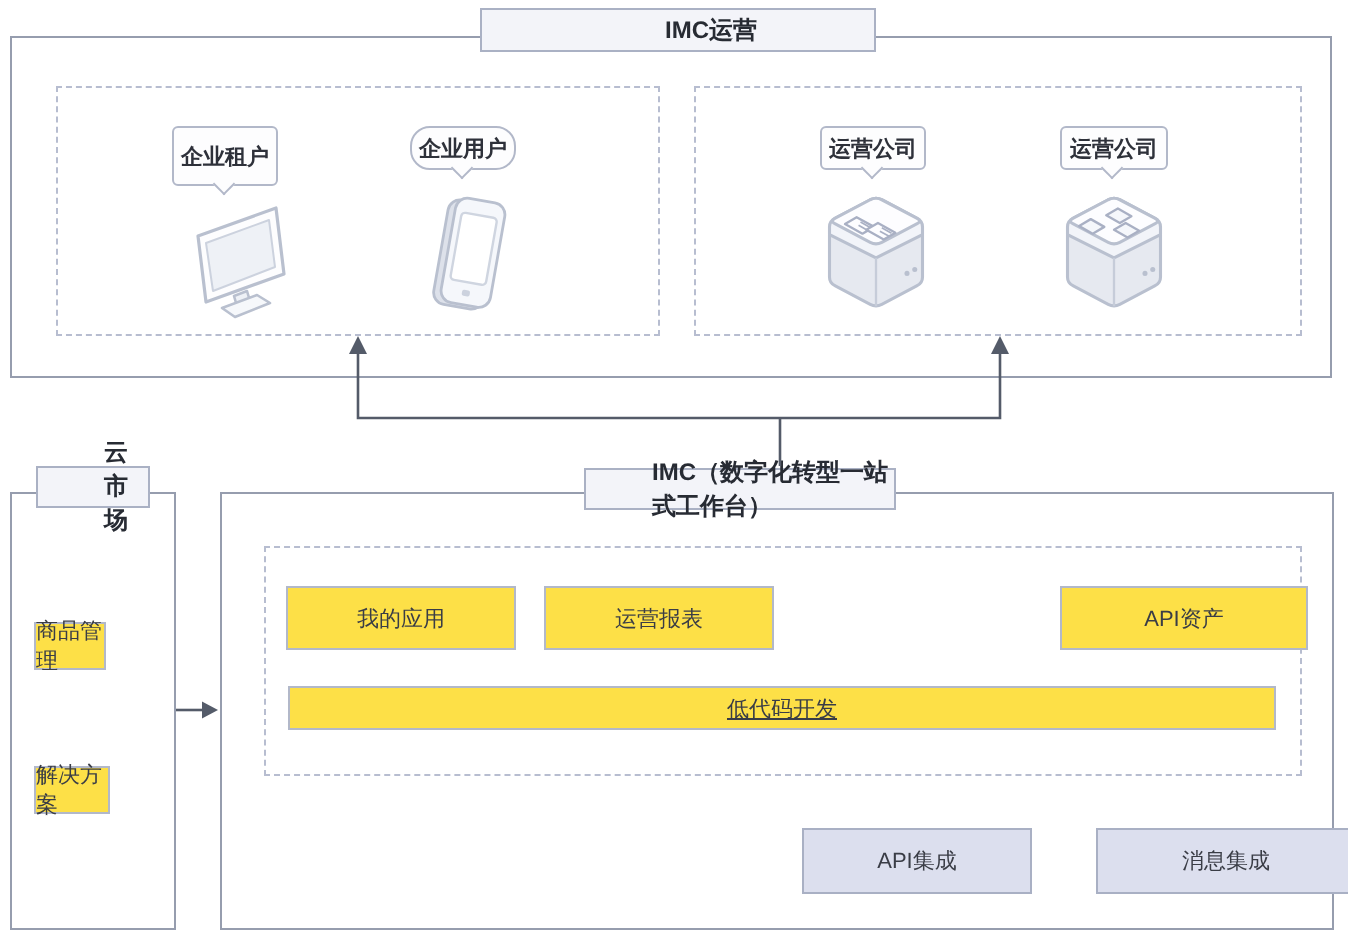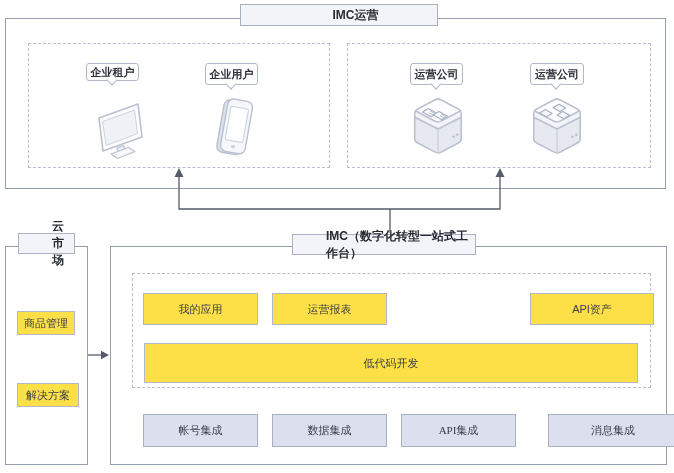--- a/index.html
+++ b/index.html
@@ -40,22 +40,22 @@
 
 <div id="canvas">
 
   <div class="abs region" style="left:5px;top:18px;width:661px;height:171px;"></div>
 
   <div class="abs titlebox" style="left:240px;top:4px;width:198px;height:22px;">IMC运营</div>
 
   <div class="abs dashed" style="left:28px;top:43px;width:302px;height:125px;"></div>
   <div class="abs dashed" style="left:347px;top:43px;width:304px;height:125px;"></div>
 
-  <div class="abs callout" style="left:86px;top:63px;width:53px;height:18px;">企业租户</div>
-  <div class="abs callout" style="left:205px;top:63px;width:53px;height:22px;">企业用户</div>
+  <div class="abs callout" style="left:86px;top:63px;width:53px;height:30px;">企业租户</div>
+  <div class="abs callout" style="left:205px;top:63px;width:53px;height:22px;border-radius:10px;">企业用户</div>
   <div class="abs callout" style="left:410px;top:63px;width:53px;height:22px;">运营公司</div>
   <div class="abs callout" style="left:530px;top:63px;width:54px;height:22px;">运营公司</div>
 
   <div class="abs icon" style="left:90px;top:97px;width:60px;height:64px;">
     <svg width="60" height="64" viewBox="0 0 60 64">
       <g stroke-linejoin="round" stroke-linecap="round">
         <polygon points="9,21 48,7 52,40 13,54" fill="#fdfdfe" stroke="#b9c0cf" stroke-width="1.6"></polygon>
         <polygon points="13,24.5 44.5,13 47.5,36.5 16.5,48.5" fill="#eef1f6" stroke="#ccd2de" stroke-width="1"></polygon>
         <polygon points="27,51 33.5,48.5 36,57 29.5,59.5" fill="#eef1f6" stroke="#b9c0cf" stroke-width="1.3"></polygon>
         <polygon points="21,57 38.5,50.5 45,54.5 27.5,61.5" fill="#f6f8fb" stroke="#b9c0cf" stroke-width="1.3"></polygon>
@@ -112,37 +112,35 @@
         <g fill="#b9c0cf">
             <circle cx="48" cy="42" r="1.3"></circle>
             <circle cx="52" cy="40" r="1.3"></circle>
           </g>
       </g>
     </svg>
   </div>
 
   <div class="abs region" style="left:5px;top:246px;width:83px;height:219px;"></div>
   <div class="abs titlebox" style="left:18px;top:233px;width:57px;height:21px;">云市场</div>
-  <div class="abs cell" style="left:17px;top:311px;width:58px;height:24px;text-align:center;">商品管理</div>
-  <div class="abs cell" style="left:17px;top:383px;width:62px;height:24px;">解决方案</div>
+  <div class="abs cell" style="left:17px;top:311px;width:36px;height:24px;">商品管理</div>
+  <div class="abs cell" style="left:17px;top:383px;width:38px;height:24px;">解决方案</div>
 
   <div class="abs region" style="left:110px;top:246px;width:557px;height:219px;"></div>
-  <div class="abs titlebox" style="left:292px;top:234px;width:184px;height:21px;">IMC（数字化转型一站式工作台）</div>
+  <div class="abs titlebox" style="left:292px;top:234px;width:156px;height:21px;">IMC（数字化转型一站式工作台）</div>
 
   <div class="abs dashed" style="left:132px;top:273px;width:519px;height:115px;"></div>
 
   <div class="abs cell" style="left:143px;top:293px;width:115px;height:32px;">我的应用</div>
   <div class="abs cell" style="left:272px;top:293px;width:115px;height:32px;">运营报表</div>
   <div class="abs cell" style="left:530px;top:293px;width:124px;height:32px;">API资产</div>
 
-  <div class="abs cell" style="left:144px;top:343px;width:494px;height:40px;">低代码开发</div>
+  <div class="abs cell" style="left:144px;top:343px;width:494px;height:22px;text-decoration:underline;">低代码开发</div>
 
-  <div class="abs cell dark" style="left:143px;top:414px;width:115px;height:33px;">帐号集成</div>
-  <div class="abs cell dark" style="left:272px;top:414px;width:115px;height:33px;">数据集成</div>
-  <div class="abs cell dark" style="left:401px;top:414px;width:115px;height:33px;font-family:Liberation Serif, serif;">API集成</div>
+  <div class="abs cell dark" style="left:401px;top:414px;width:115px;height:33px;">API集成</div>
   <div class="abs cell dark" style="left:548px;top:414px;width:130px;height:33px;">消息集成</div>
 
   <svg class="lines" width="674" height="473" viewBox="0 0 674 473">
     <g stroke="#545b69" stroke-width="1.3" fill="none">
       <path d="M179 176 L179 209 L500 209 L500 176"></path>
       <path d="M390 209 L390 233"></path>
       <path d="M88 355 L103 355"></path>
     </g>
     <g fill="#545b69" stroke="none">
       <polygon points="179,168 174.5,177 183.5,177"></polygon>

